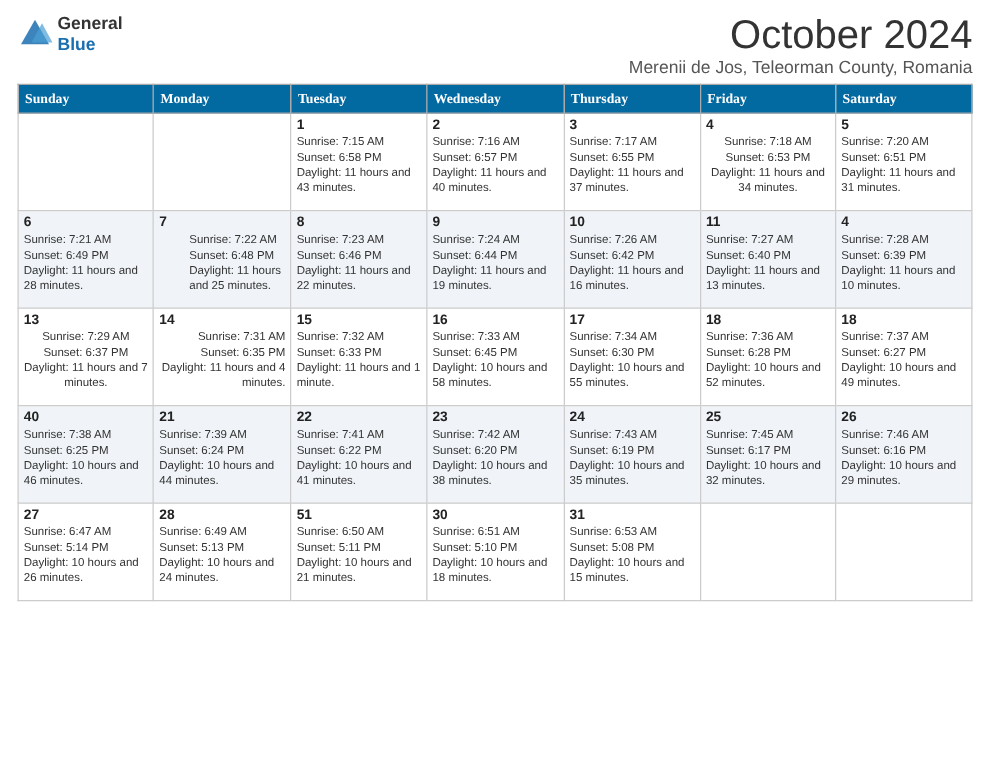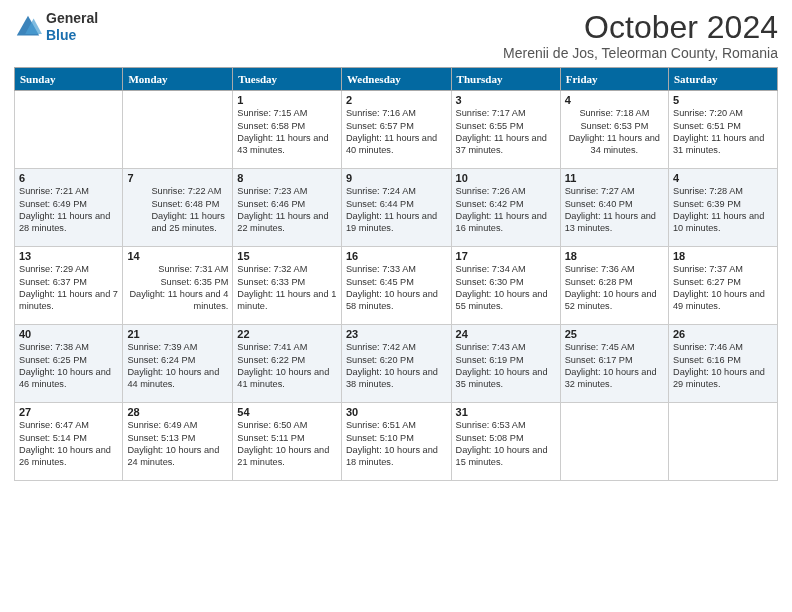--- a/index.html
+++ b/index.html
@@ -201,21 +201,21 @@
           <td>
             <span class="day-num">4</span>
             <div class="day-info" style="white-space: pre-line;">Sunrise: 7:28 AM
 Sunset: 6:39 PM
 Daylight: 11 hours and 10 minutes.</div>
           </td>
         </tr>
         <tr>
           <td>
             <span class="day-num">13</span>
-            <div class="day-info" style="white-space: pre-line;">Sunrise: 7:29 AM
+            <div class="day-info" style="white-space: pre-line; text-align: center;">Sunrise: 7:29 AM
 Sunset: 6:37 PM
 Daylight: 11 hours and 7 minutes.</div>
           </td>
           <td>
             <span class="day-num">14</span>
             <div class="day-info" style="white-space: pre-line; text-align: right;">Sunrise: 7:31 AM
 Sunset: 6:35 PM
 Daylight: 11 hours and 4 minutes.</div>
           </td>
           <td>
@@ -300,21 +300,21 @@
 Sunset: 5:14 PM
 Daylight: 10 hours and 26 minutes.</div>
           </td>
           <td>
             <span class="day-num">28</span>
             <div class="day-info" style="white-space: pre-line;">Sunrise: 6:49 AM
 Sunset: 5:13 PM
 Daylight: 10 hours and 24 minutes.</div>
           </td>
           <td>
-            <span class="day-num">54</span>
+            <span class="day-num">51</span>
             <div class="day-info" style="white-space: pre-line;">Sunrise: 6:50 AM
 Sunset: 5:11 PM
 Daylight: 10 hours and 21 minutes.</div>
           </td>
           <td>
             <span class="day-num">30</span>
             <div class="day-info" style="white-space: pre-line;">Sunrise: 6:51 AM
 Sunset: 5:10 PM
 Daylight: 10 hours and 18 minutes.</div>
           </td>

